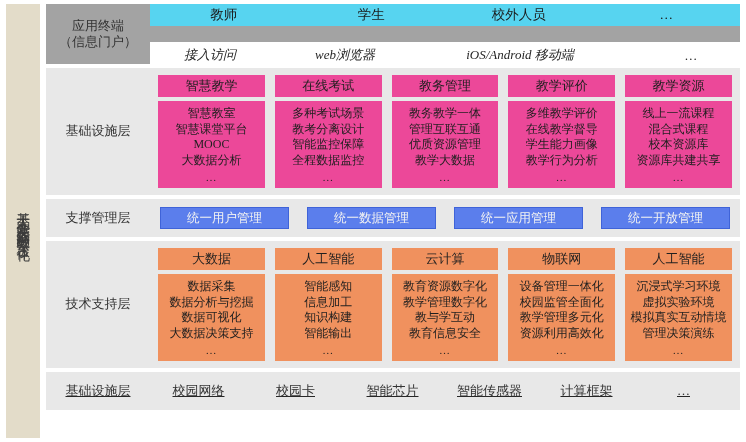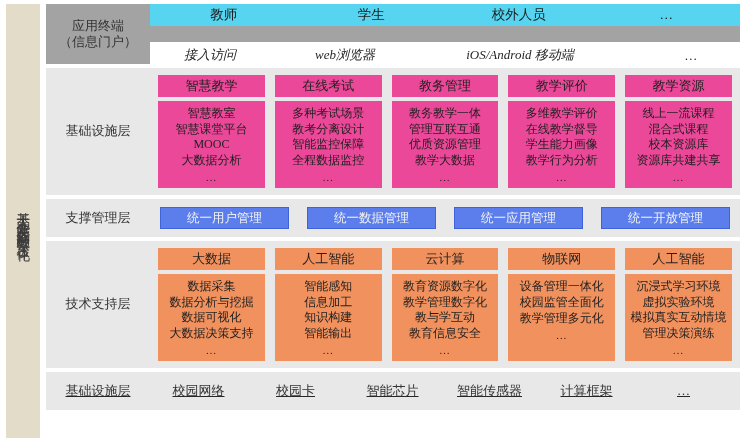--- a/index.html
+++ b/index.html
@@ -357,20 +357,21 @@
               <div class="ell">…</div>
             </div>
           </div>
 
           <div class="card orange">
             <div class="card-head">物联网</div>
             <div class="card-body">
               <div class="li">设备管理一体化</div>
               <div class="li">校园监管全面化</div>
               <div class="li">教学管理多元化</div>
+              <div class="li">资源利用高效化</div>
               <div class="ell">…</div>
             </div>
           </div>
 
           <div class="card orange">
             <div class="card-head">人工智能</div>
             <div class="card-body">
               <div class="li">沉浸式学习环境</div>
               <div class="li">虚拟实验环境</div>
               <div class="li">模拟真实互动情境</div>

